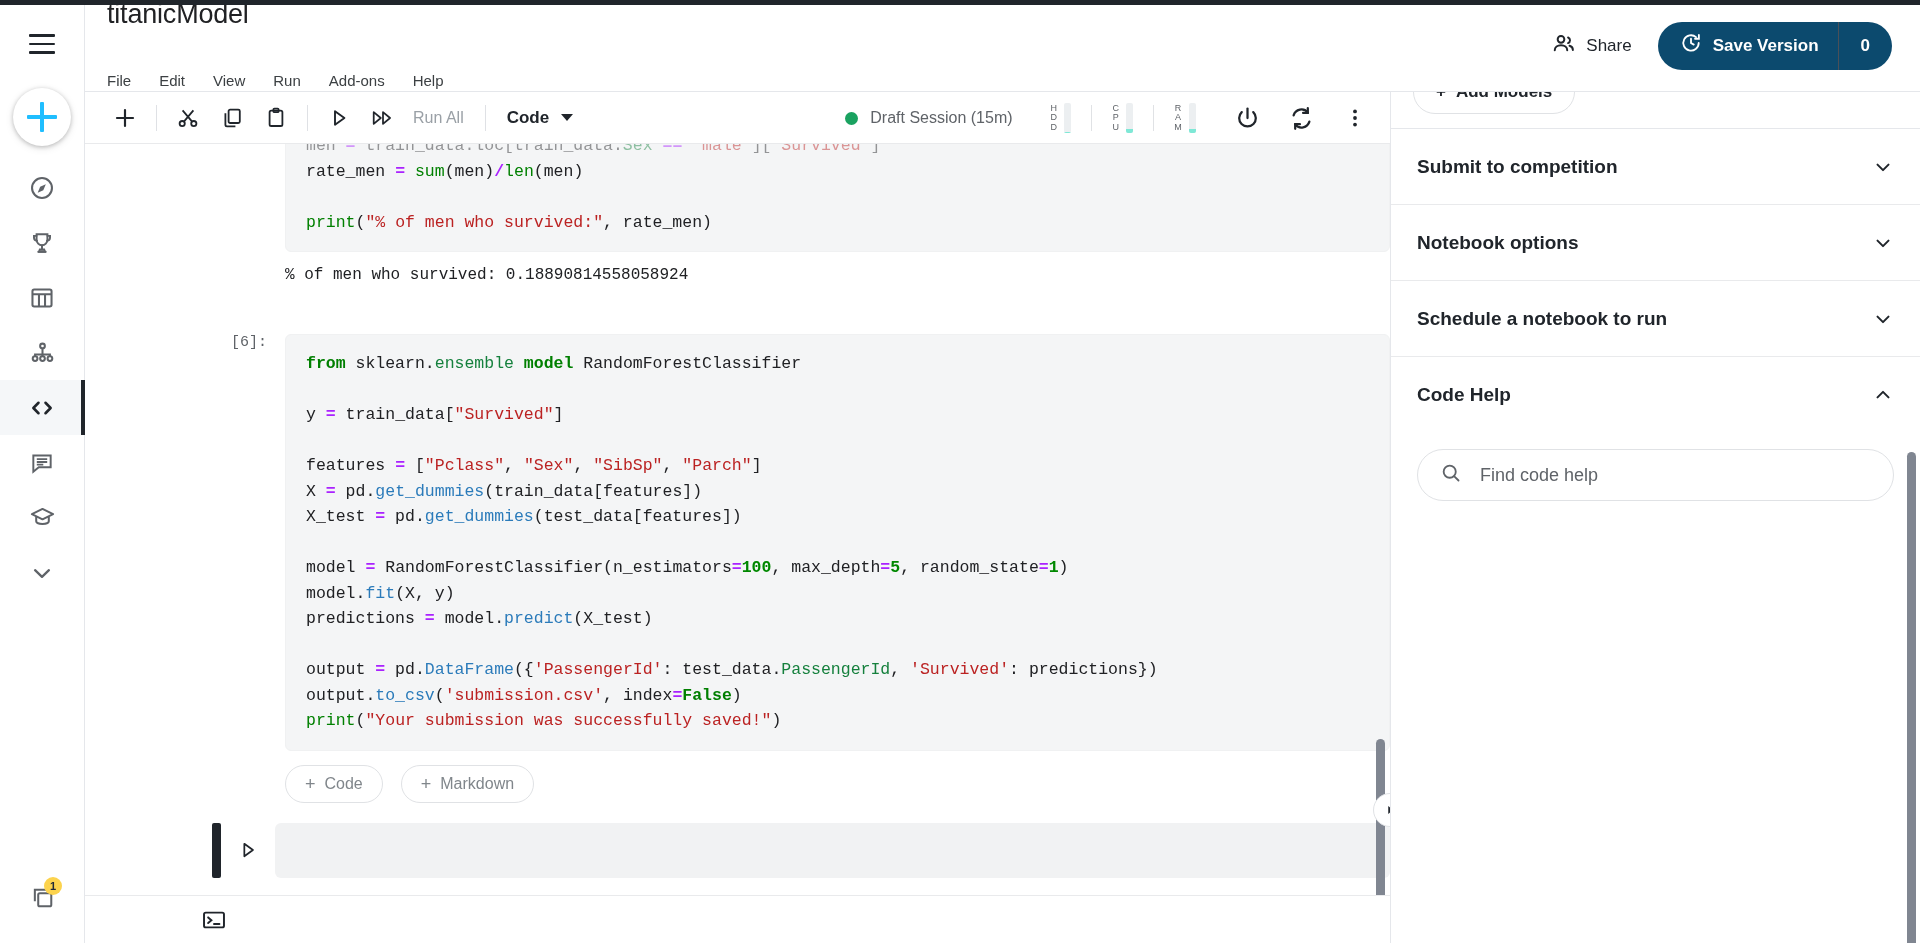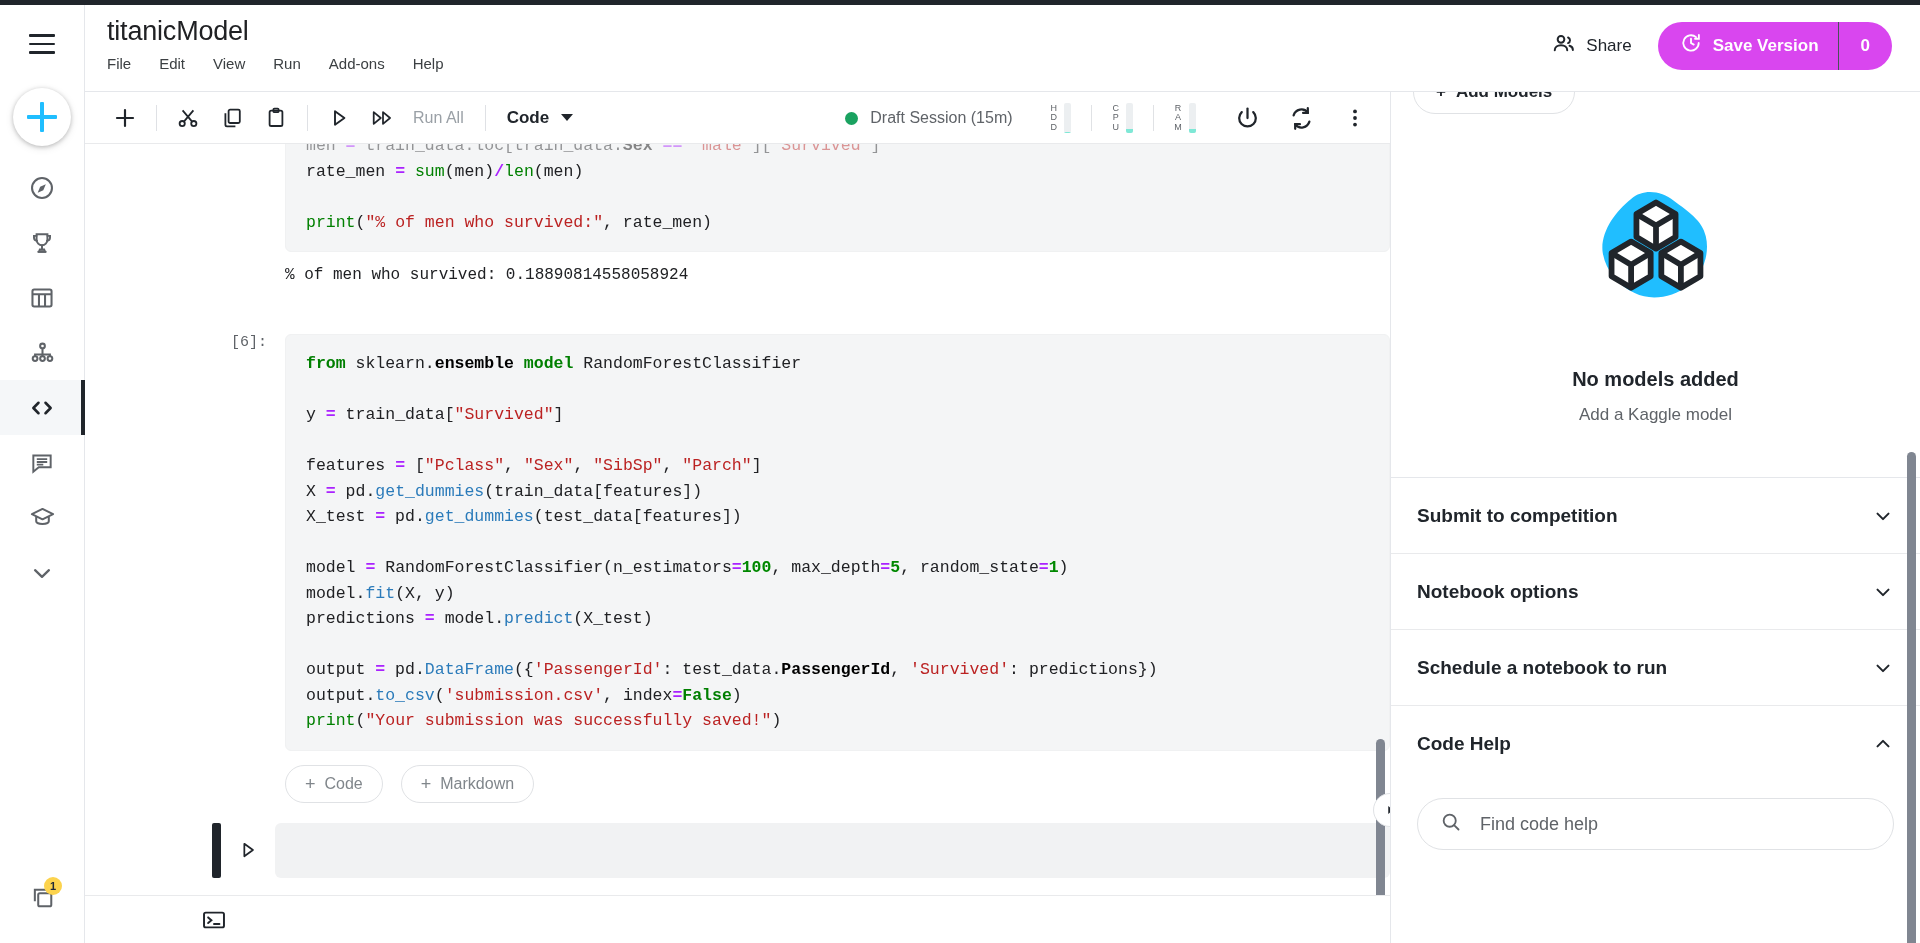--- a/index.html
+++ b/index.html
@@ -62,38 +62,38 @@
     min-width:18px; height:18px; border-radius:9px;
     display:flex; align-items:center; justify-content:center; padding:0 4px;
   }
 
   
   .main { flex: 1 1 auto; display:flex; flex-direction:column; min-width:0; position:relative;}
 
   .titlebar {
     height: 92px; position: relative;
     border-bottom: 1px solid #e5e7eb;
-    display: flex; flex-direction: column; justify-content: center;
+    display: flex; flex-direction: column; justify-content: space-between;
     padding-left: 22px;
     background: #fff;
   }
   .nb-title {
     font-size: 27px; color: #202124; font-weight: 400; line-height: 1.1;
     margin-bottom: 6px; letter-spacing: -0.2px;
   }
   .menubar { display: flex; gap: 28px; font-size: 15px; color: #3c4043; }
   .menubar .mi { cursor: pointer; padding: 2px 0; }
 
   .title-actions {
     position: absolute; right: 28px; top: 50%; transform: translateY(-50%);
     display: flex; align-items: center; gap: 26px;
   }
   .share-btn { display:flex; align-items:center; gap:10px; cursor:pointer; font-size:17px; color:#20252b; font-weight:400;}
   .save-version {
-    display:flex; align-items:center; background:#d946ef; color:#fff;
+    display:flex; align-items:center; background:#0c4a6e; color:#fff;
     border-radius: 26px; height: 48px; overflow:hidden; cursor:pointer;
   }
   .save-version .sv-main { display:flex; align-items:center; gap:11px; padding: 0 19px 0 22px; font-size:17px; font-weight:700; }
   .save-version .sv-div { width:1px; align-self:stretch; background:#4a5058; margin: 0; }
   .save-version .sv-count { padding: 0 22px; font-size:17px; font-weight:700; }
 
   
   .nb-wrap { flex:1 1 auto; display:flex; min-height:0; }
   .nb-col { flex: 1 1 auto; display:flex; flex-direction:column; min-width:0; position: relative; }
 
@@ -131,21 +131,21 @@
     font-family: "Liberation Mono", monospace; font-size: 16.5px; line-height: 25.5px;
     color: #202124; white-space: pre; flex: 1 1 auto; max-width: 1147px;
     border: 1px solid #f0f1f2;
   }
   .out-text {
     font-family: "Liberation Mono", monospace; font-size: 16px; color:#202124;
     padding: 12px 0 0 0; white-space: pre; line-height: 22px;
   }
   
   .k  { color:#007f00; font-weight:700; }   
-  .mod{ color:#000000;font-weight:bold; }                    
+  .mod{ color:#15803d; }                    
   .fn { color:#2b7bba; }                    
   .s  { color:#bb2222; }                    
   .n  { color:#008800; font-weight:700; }   
   .op { color:#aa22ff; font-weight:700; }   
   .pf { color:#008000; }                    
 
   .addbtn-row { display:flex; gap: 18px; padding: 14px 0 0 200px; }
   .pill {
     display:inline-flex; align-items:center; gap:9px;
     border:1px solid #e0e2e5; border-radius: 22px; height: 38px;
@@ -551,39 +551,20 @@
       </div>
 
       <div class="right-panel">
         <div class="rp-addmodels-row">
           <div class="rp-addmodels">
             <span>+</span>
             <span>Add Models</span>
           </div>
         </div>
 
-        <div class="rp-empty">
-          <span>
-            <svg width="160" height="160" viewBox="0 0 180 180">
-              <path d="M62 28c14-12 34-9 48 2 16 12 32 22 36 40 5 21-4 44-20 56-17 13-42 17-60 8C47 125 33 108 30 88c-3-22 14-46 32-60z" fill="#20beff"></path>
-              <g fill="#ffffff" stroke="#20252b" stroke-width="6.5" stroke-linejoin="round">
-                <path d="M90 32l22 13v26L90 84 68 71V45z"></path>
-                <path d="M62 76l22 13v26l-22 13-22-13V89z"></path>
-                <path d="M118 76l22 13v26l-22 13-22-13V89z"></path>
-              </g>
-              <g stroke="#20252b" stroke-width="6.5" stroke-linejoin="round" fill="none">
-                <path d="M68 45l22 13 22-13M90 58v26"></path>
-                <path d="M40 89l22 13 22-13M62 102v26"></path>
-                <path d="M96 89l22 13 22-13M118 102v26"></path>
-              </g>
-            </svg>
-          </span>
-          <div class="rp-empty-title">No models added</div>
-          <div class="rp-empty-sub">Add a Kaggle model</div>
-        </div>
 
         <div class="rp-sections">
           <div class="rp-section">
             <span class="rp-section-title">Submit to competition</span>
             <span class="chev">
               <svg width="22" height="22" viewBox="0 0 24 24" fill="none" stroke="#20252b" stroke-width="2.2" stroke-linecap="round" stroke-linejoin="round">
                   <path d="M6 9.4l6 6 6-6"></path>
                 </svg>
             </span>
           </div>

